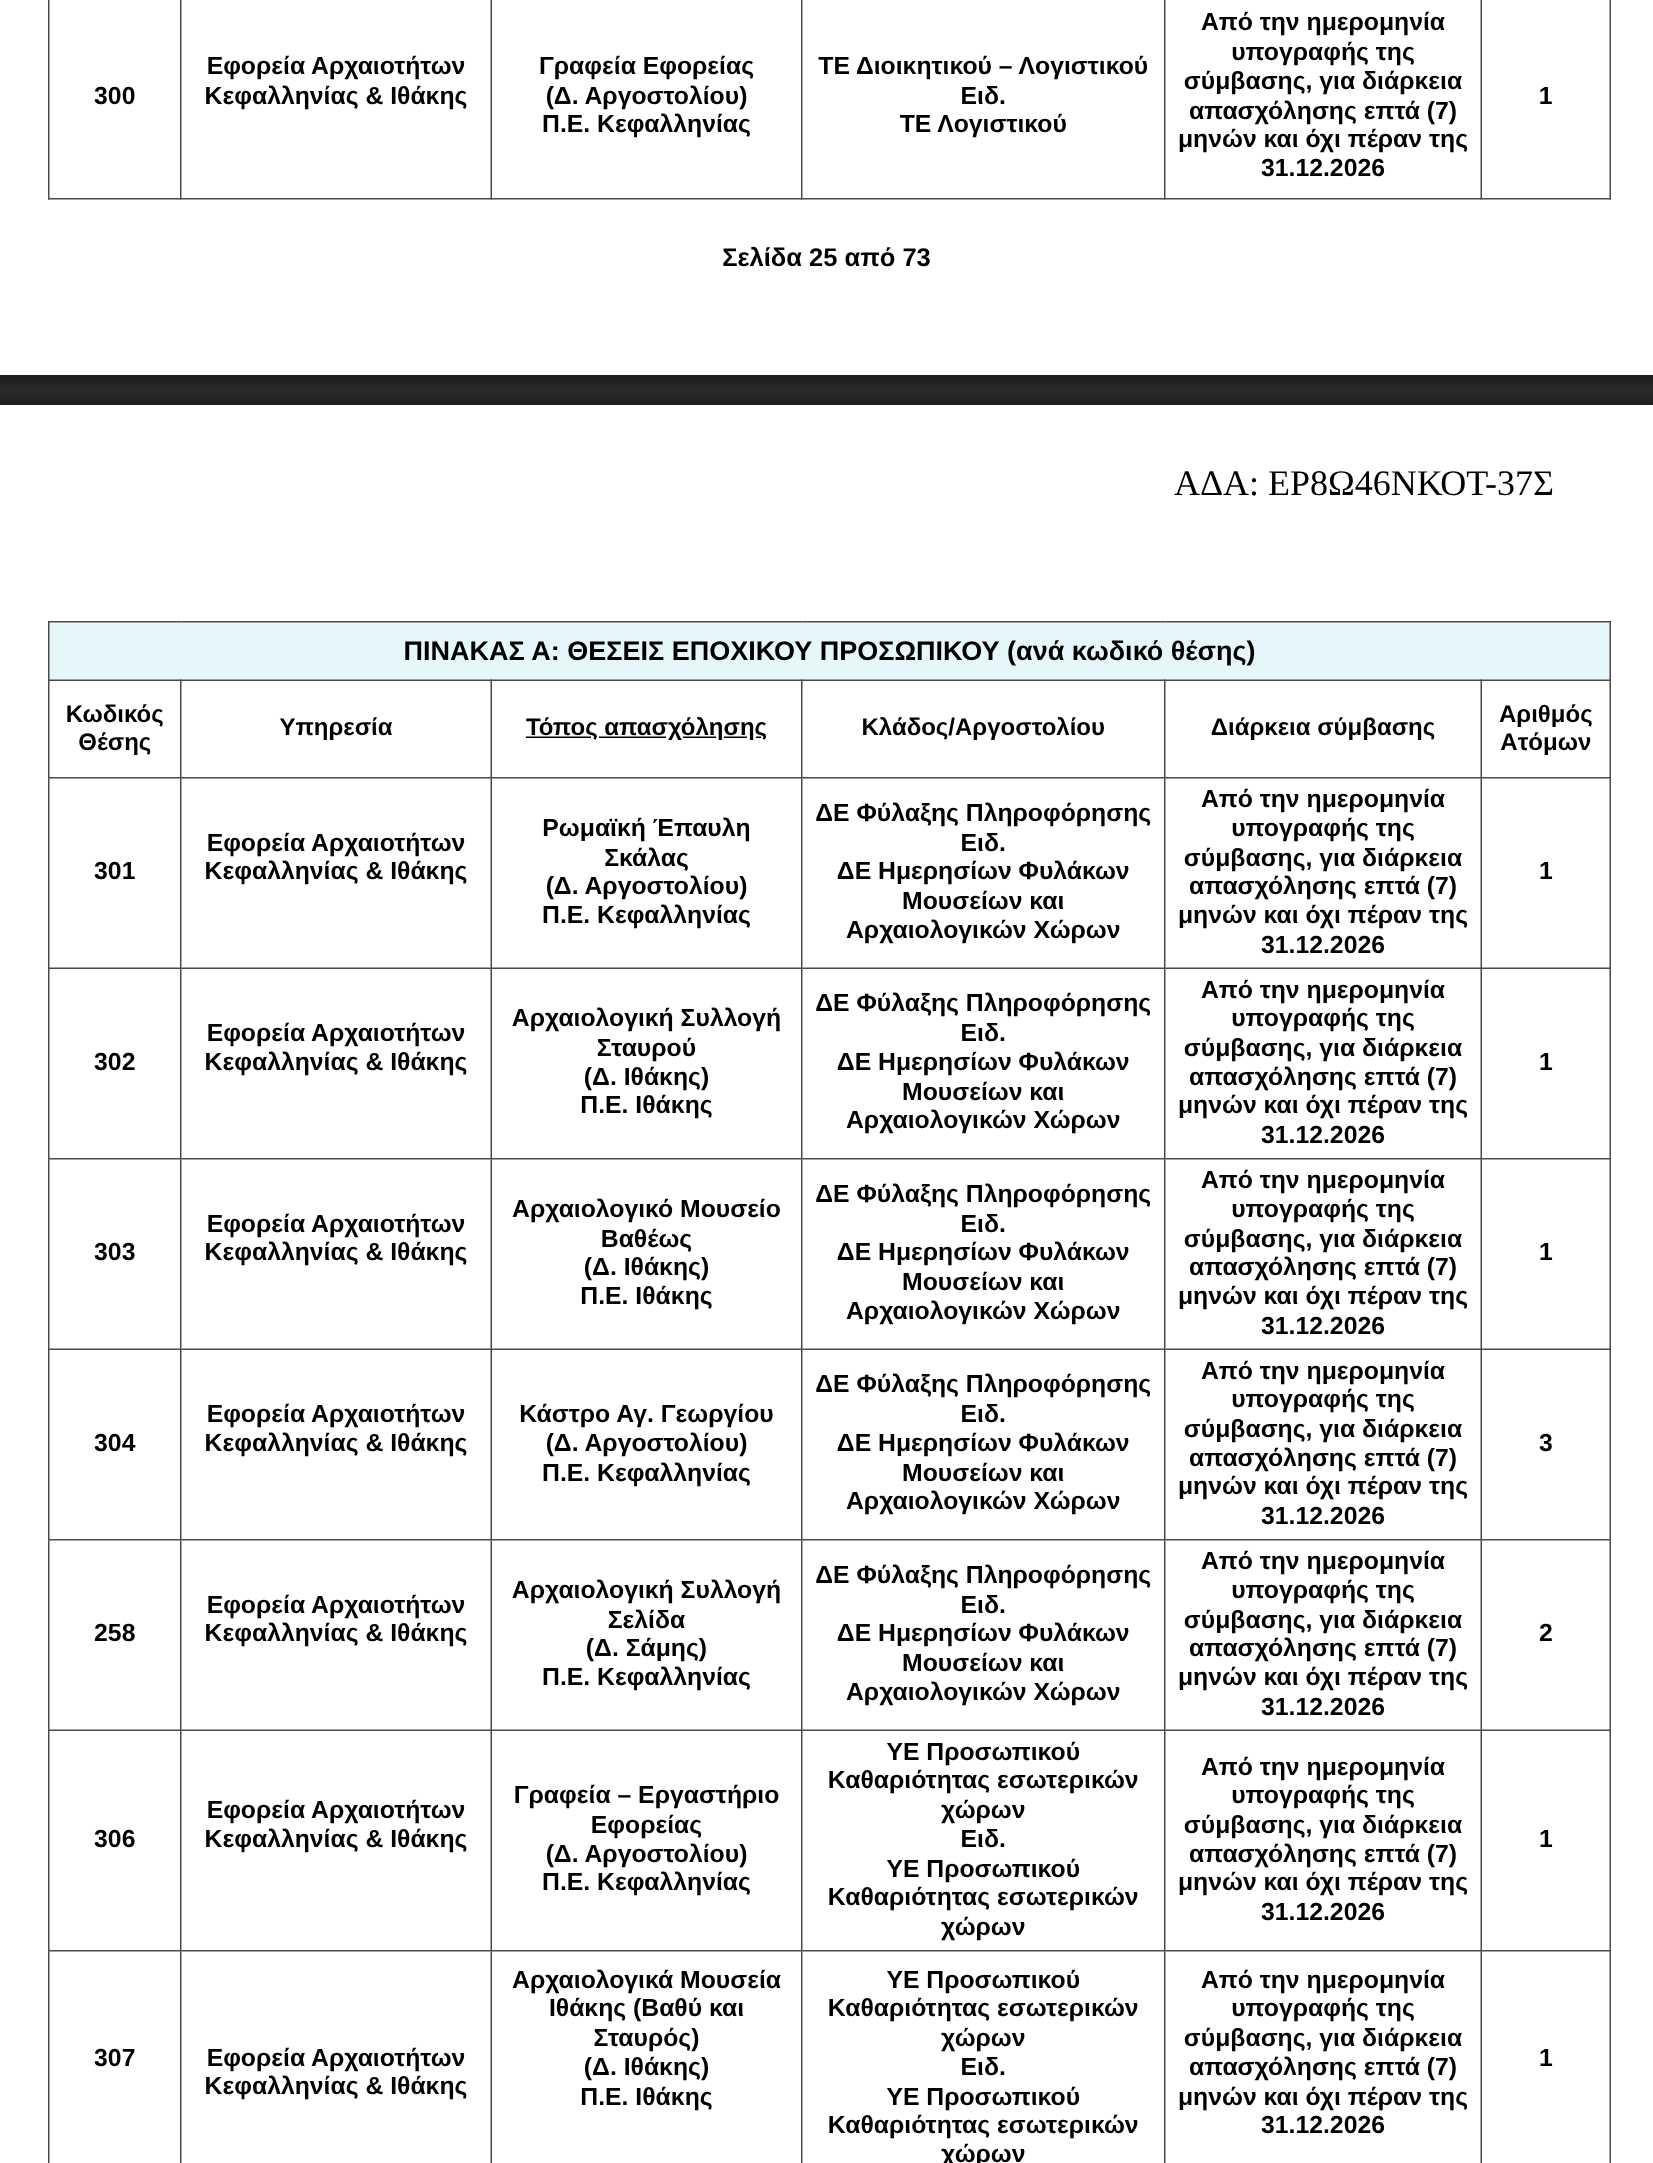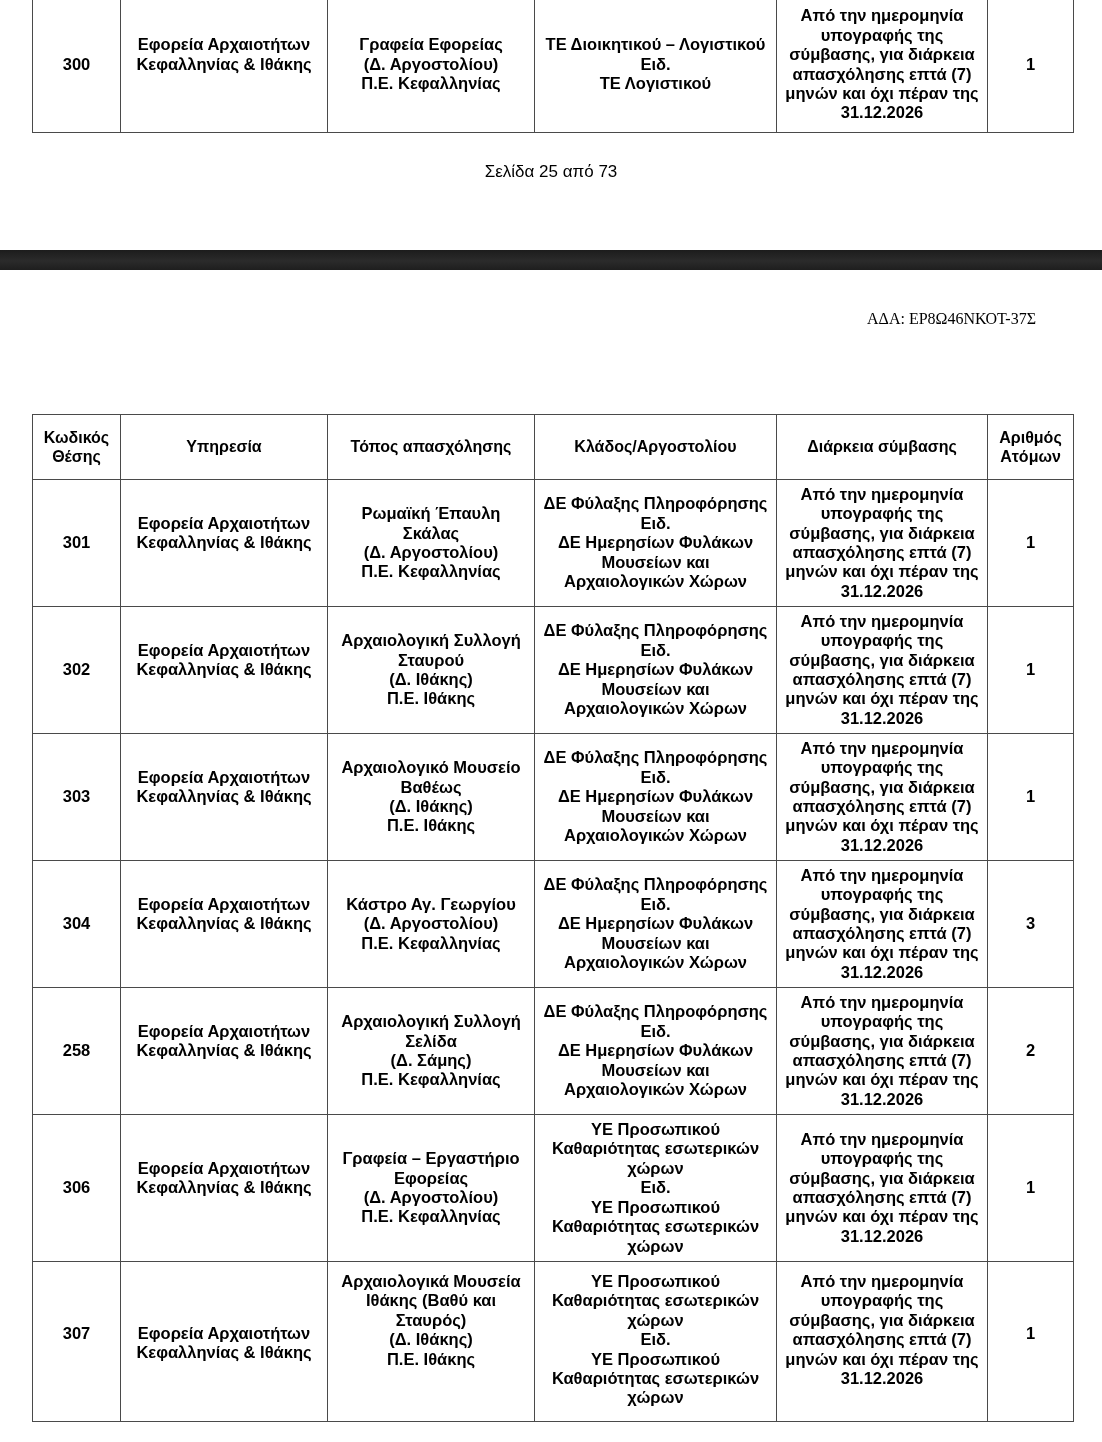--- a/index.html
+++ b/index.html
@@ -26,32 +26,32 @@
   .col-code { width: 88px; }
   .col-service { width: 207px; }
   .col-place { width: 207px; }
   .col-spec { width: 242px; }
   .col-dur { width: 211px; }
   .col-count { width: 86px; }
   .top-table { top: -4px; }
   .top-table tr.row { height: 136px; }
   .page-footer {
     position: absolute; top: 162px; left: 0; width: 1102px;
-    text-align: center; font-size: 17px; font-weight: normal;
+    text-align: center; font-size: 17px; font-weight: bold;
   }
   .ada {
     position: absolute; top: 40px; right: 66px;
-    font-family: "Liberation Serif", serif; font-size: 16px;
+    font-family: "Liberation Serif", serif; font-size: 24px;
   }
   .main-table { top: 144px; }
   .main-table .title-cell {
     background: #e6f7fb; height: 36px; font-size: 18px; padding-top: 2px;
   }
   .main-table .header-row th { height: 64px; font-size: 16px; }
-  .main-table .header-row th.underline span { }
+  .main-table .header-row th.underline span { text-decoration: underline; }
   .main-table tr.row { height: 127px; }
   .main-table tr.row.tall { height: 147px; }
   .main-table tr.row.last { height: 160px; }
   .main-table tr.row.last td { vertical-align: top; padding-top: 10px; }
   .main-table tr.row.last td.vcenter { vertical-align: top; padding-top: 62px; }
   .line { display: block; }
 </style>
 </head>
 <body>
 
@@ -105,20 +105,23 @@
   <table class="grid main-table">
     <colgroup>
       <col class="col-code">
         <col class="col-service">
         <col class="col-place">
         <col class="col-spec">
         <col class="col-dur">
         <col class="col-count">
     </colgroup>
     <thead>
+      <tr>
+        <th colspan="6" class="title-cell">ΠΙΝΑΚΑΣ Α: ΘΕΣΕΙΣ ΕΠΟΧΙΚΟΥ ΠΡΟΣΩΠΙΚΟΥ (ανά κωδικό θέσης)</th>
+      </tr>
       <tr class="header-row">
         <th>
           <span class="line">Κωδικός</span>
           <span class="line">Θέσης</span>
         </th>
         <th>Υπηρεσία</th>
         <th class="underline"><span>Τόπος απασχόλησης</span></th>
         <th>Κλάδος/Αργοστολίου</th>
         <th>Διάρκεια σύμβασης</th>
         <th>

